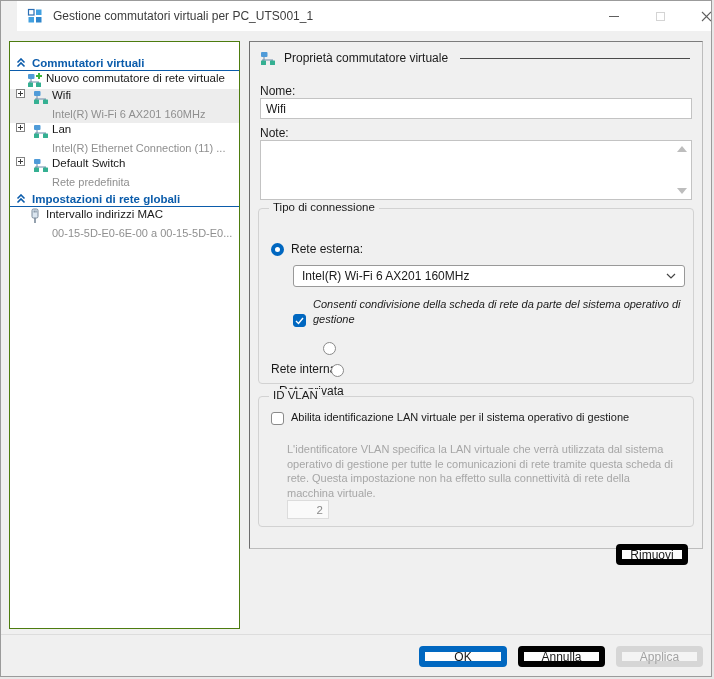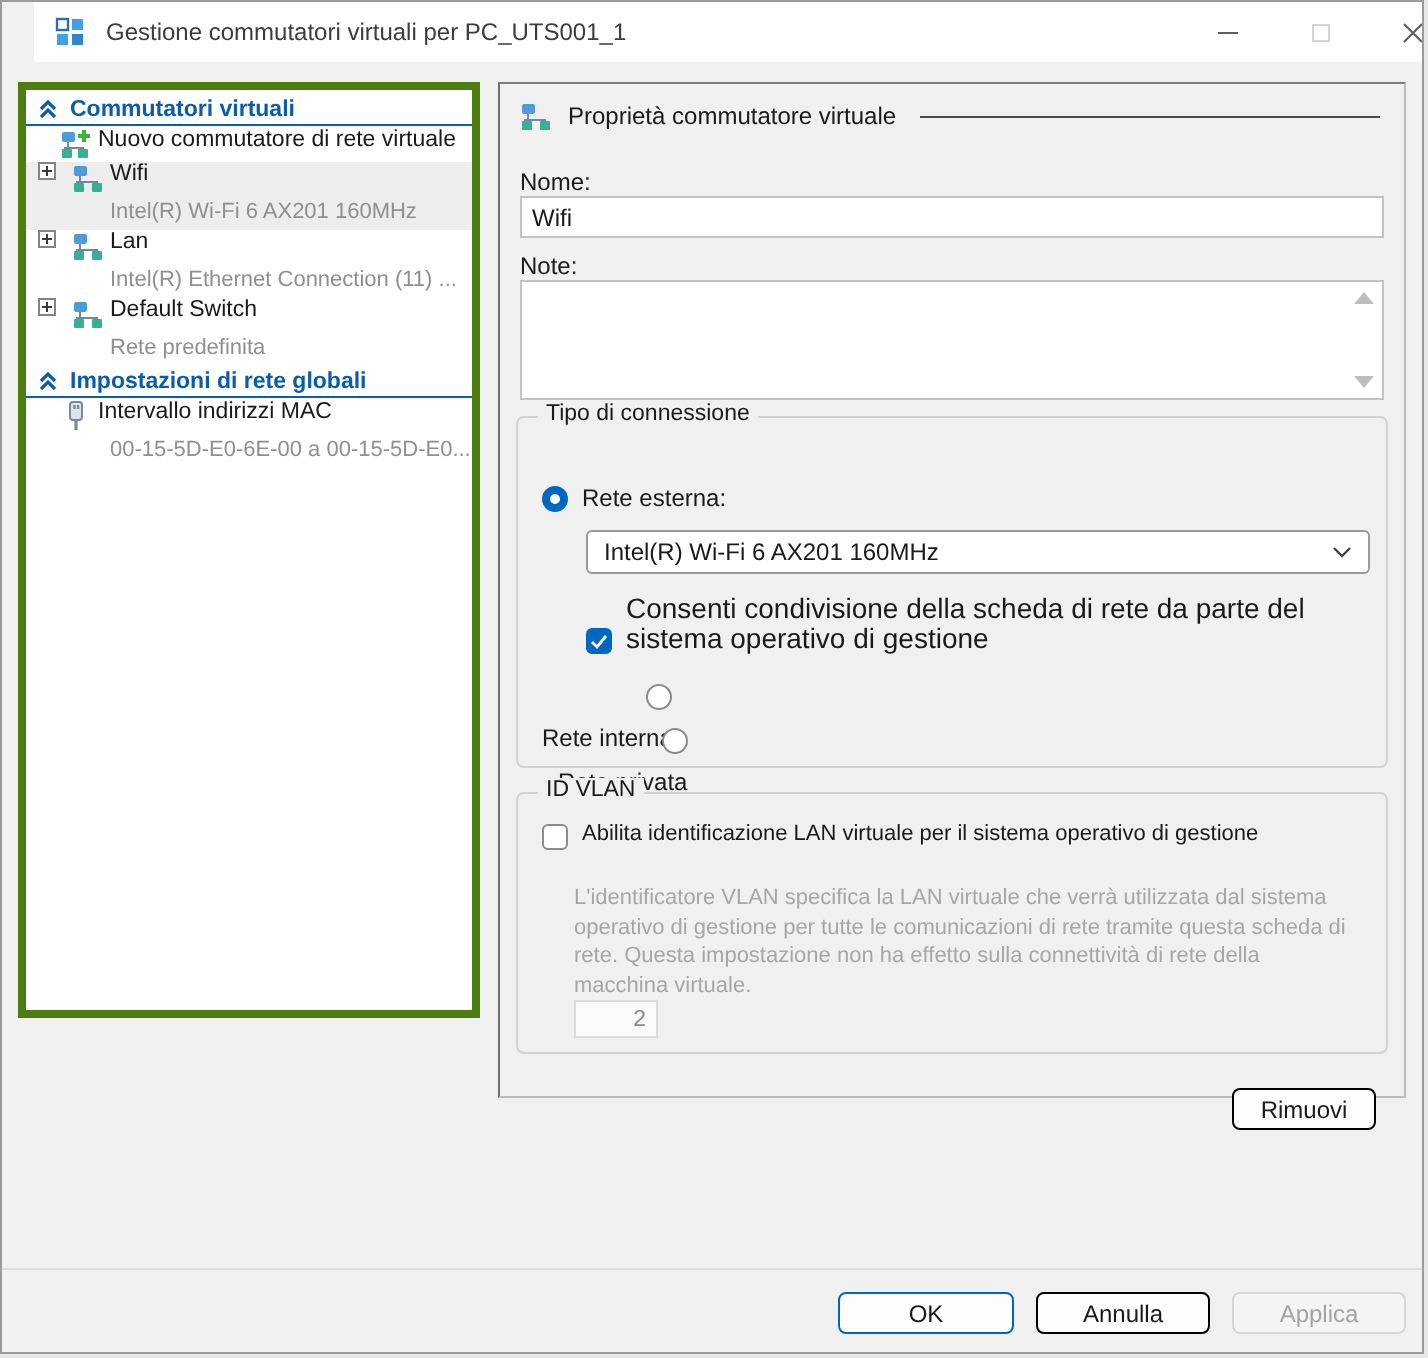--- a/index.html
+++ b/index.html
@@ -11,22 +11,22 @@
   
   .titlebar{position:absolute;left:16px;top:0;width:100%;height:30px;background:#ffffff;}
   .title-icon{position:absolute;left:10px;top:7px;width:16px;height:16px;}
   .title-text{position:absolute;left:36px;top:0;line-height:30px;color:#3c3c3c;}
   .tb-btn{position:absolute;top:0;width:46px;height:30px;display:flex;align-items:center;justify-content:center;}
   .tb-min{left:574px;} .tb-max{left:620px;} .tb-close{left:666px;}
   .glyph-min{width:10px;height:1px;background:#5f5f5f;}
   .glyph-max{width:9px;height:9px;border:1px solid #d4d4d4;background:#fff;}
 
   
-  .pane-left{position:absolute;left:8px;top:40px;width:231px;height:468px;background:#ffffff;
-             border:4px solid #4d7c0f;overflow:hidden;padding-top:2px;font-size:11.5px;}
+  .pane-left{position:absolute;left:8px;top:40px;width:231px;height:588px;background:#ffffff;
+             border:1px solid #4d7c0f;overflow:hidden;padding-top:13px;font-size:11.5px;}
   .tree-header{height:16px;display:flex;align-items:center;gap:6px;padding-left:6px;
                font-weight:bold;color:#0b5cab;border-bottom:1px solid #0b5cab;margin-bottom:1px;}
   .tree-row{height:17px;display:flex;align-items:flex-start;white-space:nowrap;overflow:hidden;}
   .tree-row .expander{position:relative;width:9px;height:9px;margin-left:6px;border:1px solid #848484;background:#fff;flex:none;}
   .tree-row .expander::before{content:"";position:absolute;left:1px;top:3px;width:5px;height:1px;background:#3a3a3a;}
   .tree-row .expander::after{content:"";position:absolute;left:3px;top:1px;width:1px;height:5px;background:#3a3a3a;}
   .tree-row .spacer{width:17px;flex:none;}
   .tree-row .t-icon{width:16px;height:16px;margin-right:3px;flex:none;}
   .tree-sub{height:17px;line-height:16px;padding-left:42px;color:#8f8f8f;font-size:11px;
             white-space:nowrap;overflow:hidden;}
@@ -58,31 +58,31 @@
   .radio{width:13px;height:13px;border-radius:50%;border:1px solid #8a8a8a;background:#fff;flex:none;margin-top:1px;}
   .radio.checked{border:4px solid #0067c0;}
   .checkbox{width:13px;height:13px;border-radius:3px;border:1px solid #8a8a8a;background:#fff;flex:none;
             display:flex;align-items:center;justify-content:center;margin-top:1px;}
   .checkbox.checked{background:#0067c0;border-color:#0067c0;}
   .row-ext{left:12px;top:33px;}
   .combo{position:absolute;left:34px;top:56px;width:392px;height:22px;background:#fff;border:1px solid #999;
          border-radius:3px;display:flex;align-items:center;padding:0 8px;}
   .combo .combo-text{flex:1;white-space:nowrap;overflow:hidden;}
   .row-share{left:34px;top:88px;}
-  .row-share .wrap-lbl{width:374px;font-size:14px;line-height:15px;}
+  .row-share .wrap-lbl{width:374px;font-size:11px;line-height:15px;font-style:italic;}
   .row-int{left:12px;top:132px;flex-direction:column;}
   .row-priv{left:20px;top:154px;flex-direction:column;}
 
   .row-vlan-enable{left:12px;top:13px;}
   .row-vlan-enable .wrap-lbl{width:395px;font-size:11px;line-height:15px;}
   .vlan-desc{position:absolute;left:28px;top:45px;width:392px;color:#a6a6a6;font-size:11px;line-height:14.5px;}
   .inp-vlan{position:absolute;left:28px;top:103px;width:42px;height:19px;border:1px solid #dcdcdc;
             background:#fafafa;color:#8a8a8a;font:11.5px "Liberation Sans",sans-serif;text-align:right;padding:0 5px;}
 
-  .btn{border-radius:4px;background:#fdfdfd;border:1px solid #000000;font:12px "Liberation Sans",sans-serif;
+  .btn{border-radius:4px;background:#fdfdfd;border:6px solid #000000;font:12px "Liberation Sans",sans-serif;
        color:#1a1a1a;display:flex;align-items:center;justify-content:center;}
   .btn-remove{position:absolute;left:366px;top:502px;width:72px;height:21px;}
 
   
   .footer-sep{position:absolute;left:0;top:633px;width:100%;height:1px;background:#dddddd;}
   .btn-ok{position:absolute;left:418px;top:645px;width:88px;height:21px;border-color:#0067c0;}
   .btn-cancel{position:absolute;left:517px;top:645px;width:87px;height:21px;}
   .btn-apply{position:absolute;left:615px;top:645px;width:87px;height:21px;
              background:#f4f4f4;border-color:#d6d6d6;color:#a3a3a3;}
 </style>

